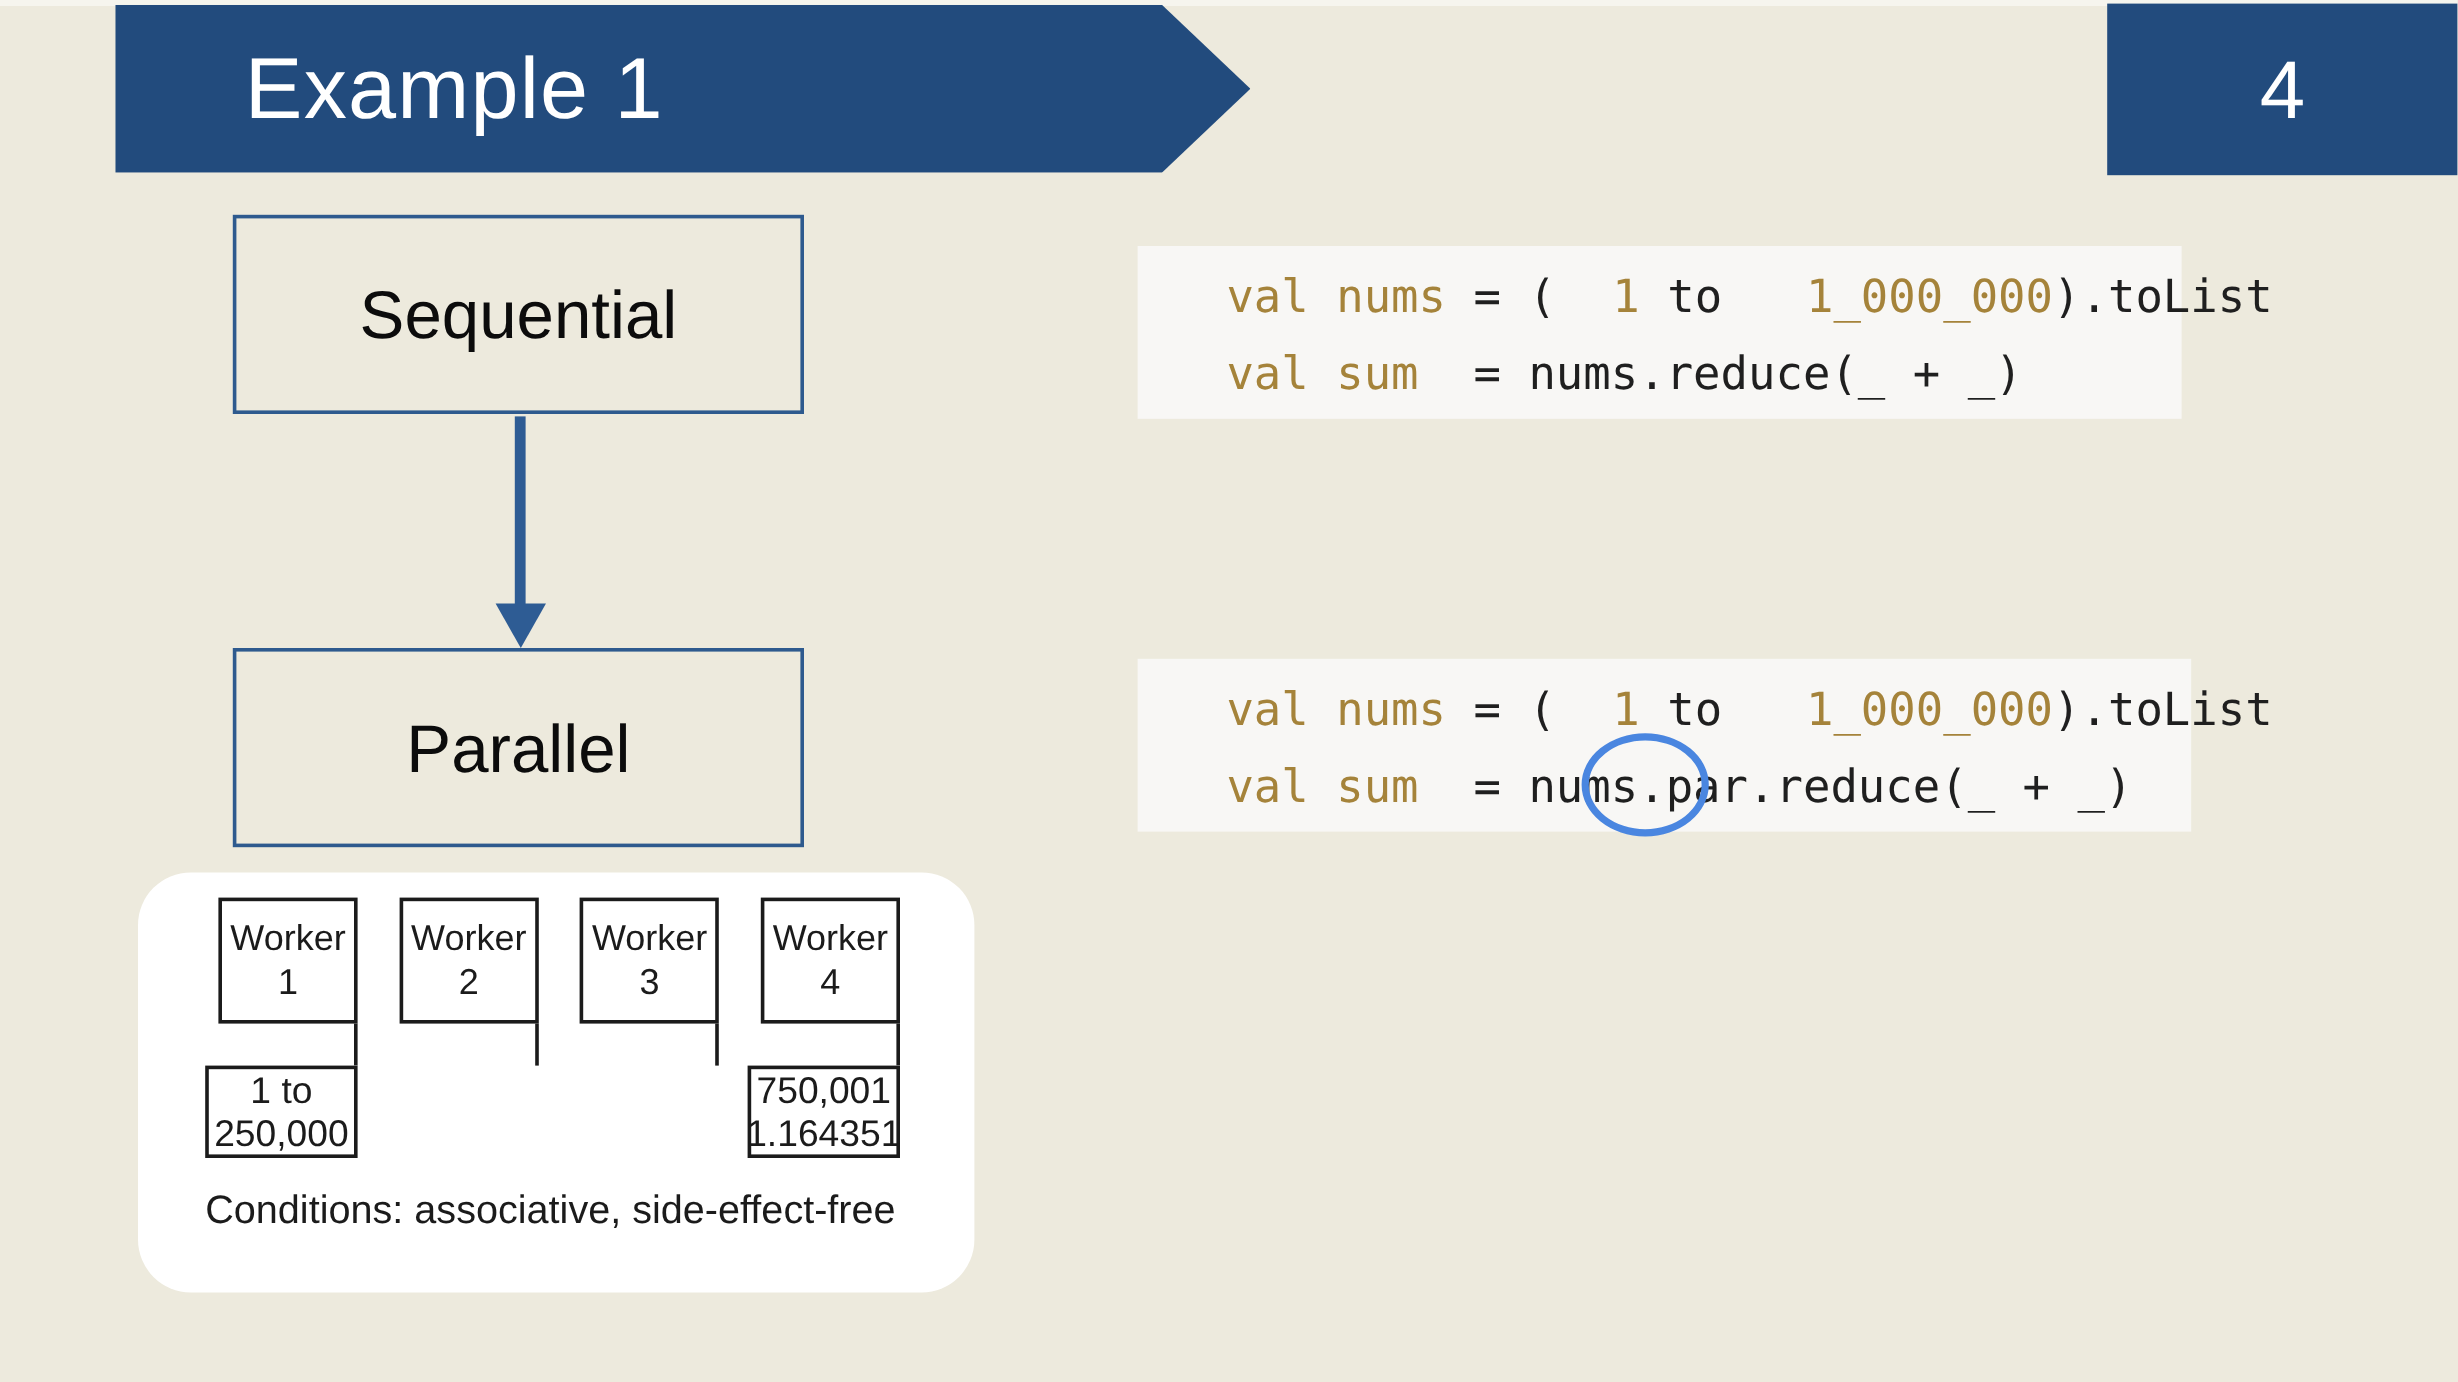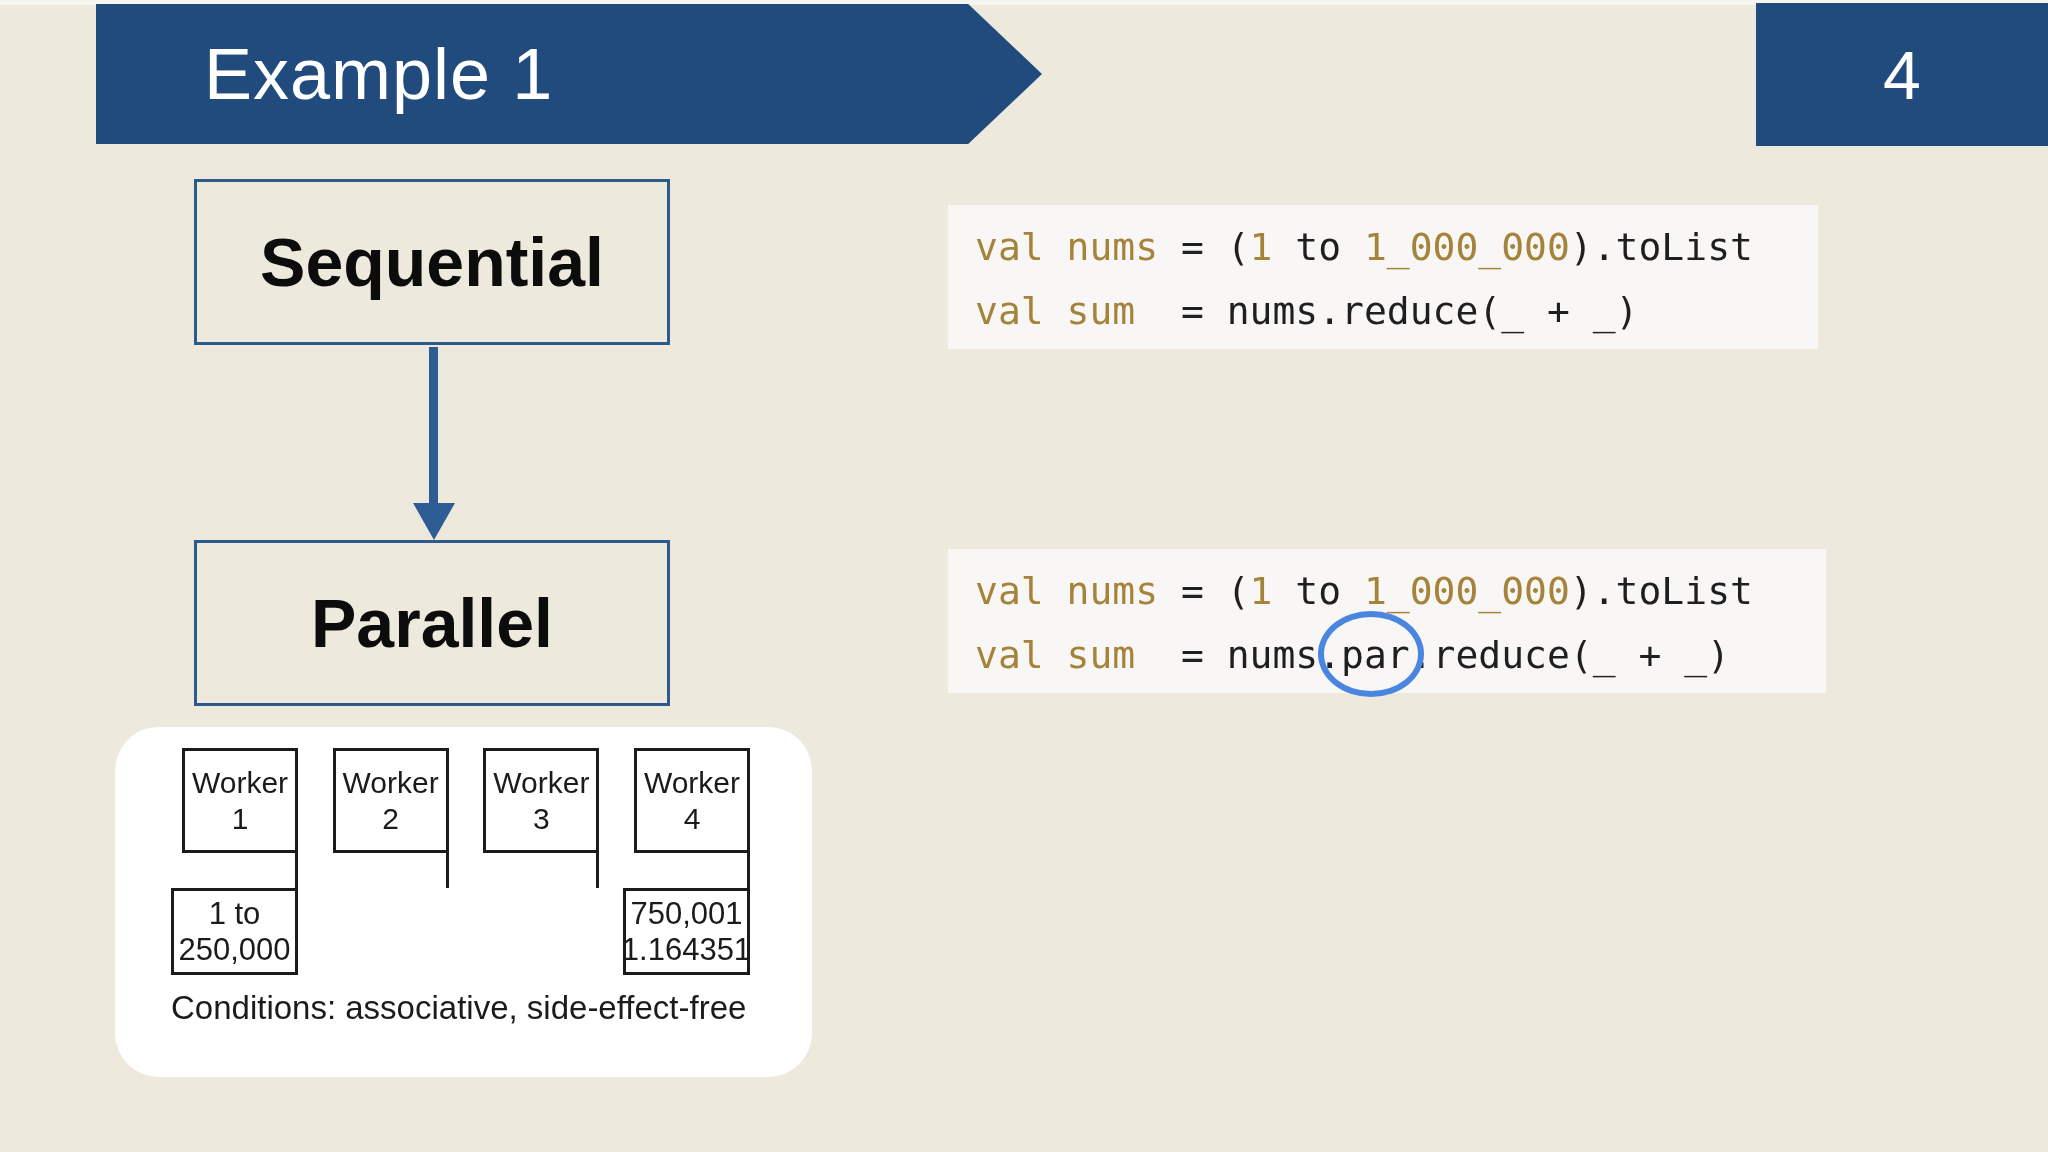--- a/index.html
+++ b/index.html
@@ -28,21 +28,21 @@
     display:flex;align-items:center;justify-content:center;
   }
   .page-number{color:#fff;font-size:68px;font-weight:400;}
 
   
   .flow-box{
     left:194px;width:476px;height:166px;border:3px solid var(--box-border);
     display:flex;align-items:center;justify-content:center;background:transparent;
   }
   .flow-box.seq{top:179px;} .flow-box.par{top:540px;}
-  .flow-label{color:#0c0c0c;font-size:68px;font-weight:700;}
+  .flow-label{color:#0c0c0c;font-size:56px;font-weight:400;}
   .arrow-shaft{left:429px;top:347px;width:9px;height:160px;background:var(--arrow);}
   .arrow-head{
     left:413px;top:503px;width:0;height:0;
     border-left:21px solid transparent;border-right:21px solid transparent;
     border-top:37px solid var(--arrow);
   }
 
   
   .workers-panel{
     left:115px;top:727px;width:697px;height:350px;background:var(--panel-bg);
@@ -50,35 +50,35 @@
   }
   .workers-row{position:absolute;left:56px;right:62px;top:21px;display:flex;justify-content:space-between;}
   .worker-col{display:flex;flex-direction:column;align-items:flex-end;width:127px;}
   .worker-box{
     width:116px;height:105px;border:3px solid var(--diagram-ink);background:#fff;
     display:flex;flex-direction:column;align-items:center;justify-content:center;
     font-size:30px;line-height:36px;color:var(--diagram-ink);text-align:center;
   }
   .worker-conn{width:3px;height:35px;background:var(--diagram-ink);}
   .range-box{
-    width:127px;height:87px;border:3px solid var(--diagram-ink);background:#fff;
+    width:127px;height:77px;border:3px solid var(--diagram-ink);background:#fff;
     display:flex;flex-direction:column;align-items:center;justify-content:center;
     font-size:31px;line-height:36px;color:var(--diagram-ink);text-align:center;white-space:nowrap;
   }
   .conditions{position:absolute;left:56px;top:262px;font-size:33px;color:var(--diagram-ink);}
 
   
   .code-block{
     background:var(--code-bg);padding:10px 0 0 27px;
     font-family:"DejaVu Sans Mono","Liberation Mono",monospace;
   }
   .code-block.first{left:948px;top:205px;width:870px;height:144px;}
   .code-block.second{left:948px;top:549px;width:878px;height:144px;}
   .code-line{font-size:38px;line-height:64px;white-space:pre;color:var(--code-plain);}
-  .tok-accent{color:var(--code-accent);}
+  .tok-accent{color:var(--code-accent);margin-left:47px;}
   .tok-plain{color:var(--code-plain);}
   .par-circle{
     left:1318px;top:611px;width:106px;height:86px;border:6px solid var(--circle);
     border-radius:50%;background:transparent;
   }
 </style>
 </head>
 <body>
 
 <div class="abs header-underline"></div>

